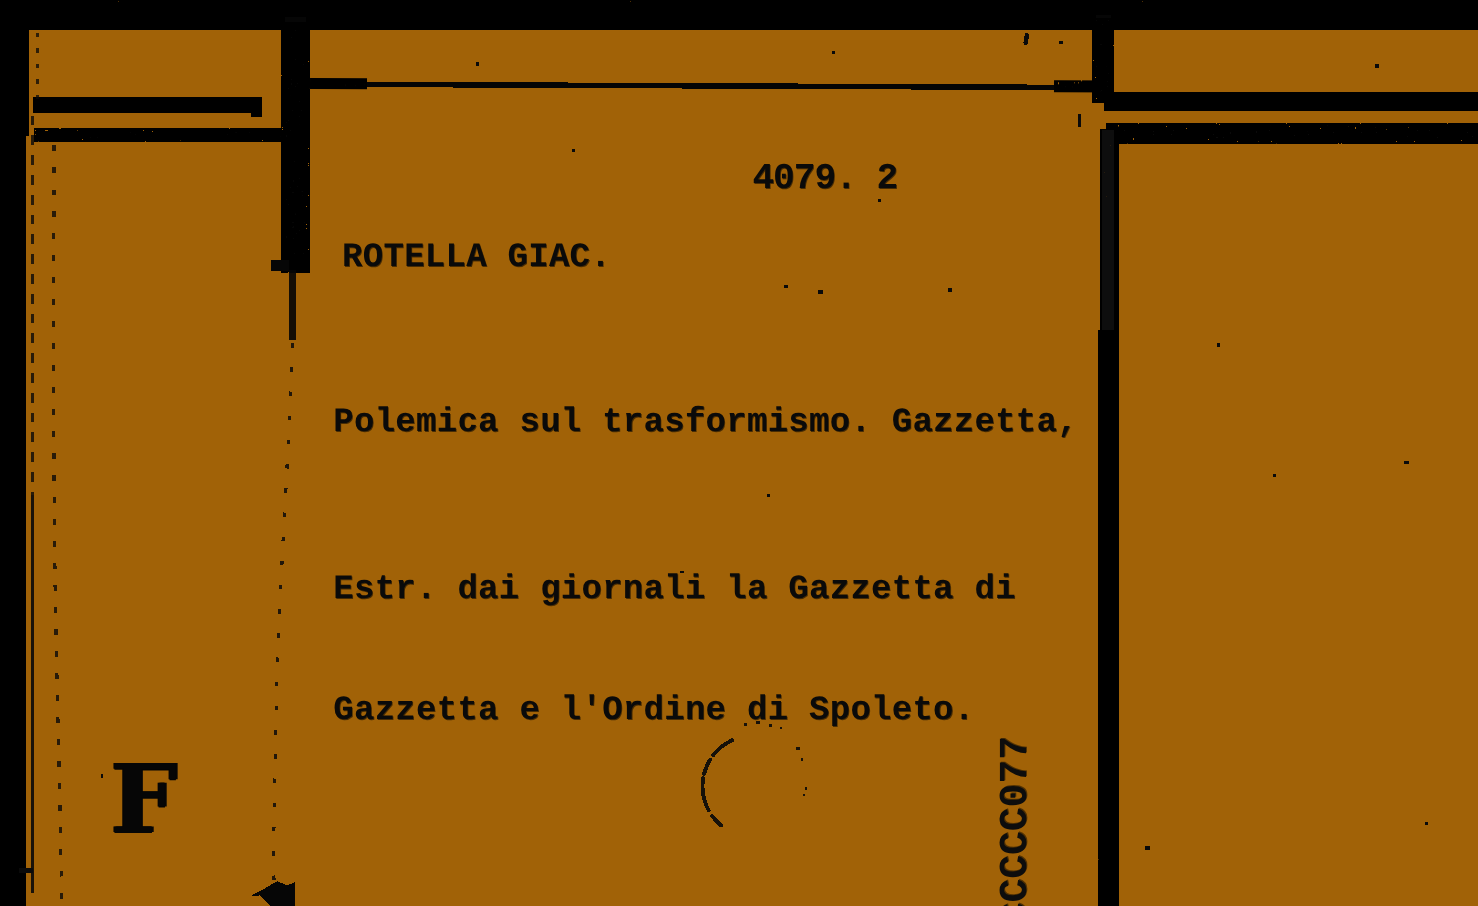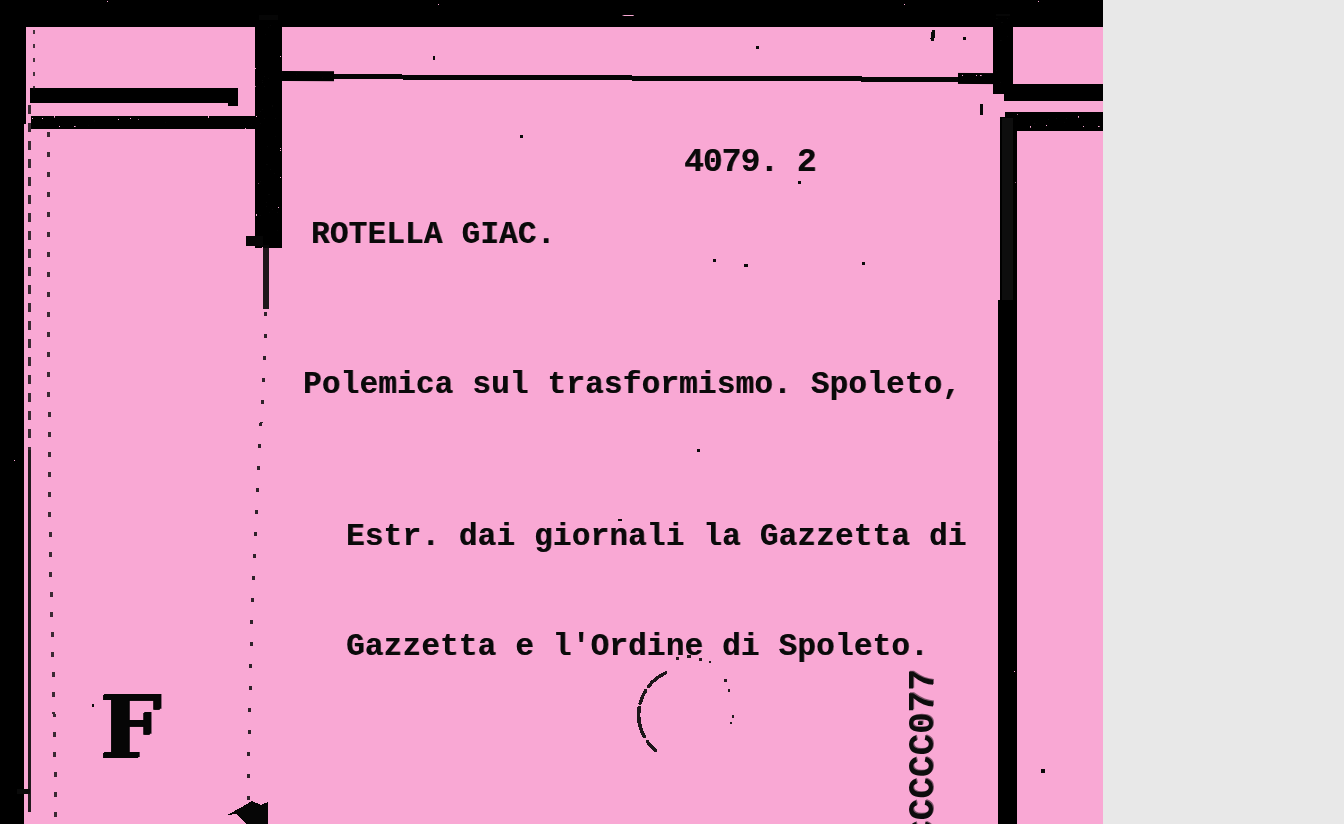--- a/index.html
+++ b/index.html
@@ -1,36 +1,36 @@
 <!DOCTYPE html>
 <html><head>
 <meta charset="utf-8">
 <style>
   html,body{margin:0;padding:0;background:#e8e8e8;}
   .page{
     position:relative;
-    width:1103px;height:824px;
-    background:#f9a8d4;
+    width:1344px;height:824px;
+    background:#a16207;
     overflow:hidden;
     font-family:"Liberation Mono","DejaVu Sans Mono",monospace;
   }
   .art{position:absolute;left:0;top:0;width:1344px;height:824px;}
   .txt{
     position:absolute;
     font-family:"Liberation Mono","DejaVu Sans Mono",monospace;
     font-weight:bold;
     color:#0a0a0a;
     white-space:pre;
     text-shadow:0.7px 0.4px 0 rgba(0,0,0,0.55);
     letter-spacing:0.2px;
   }
   .catalog-number{left:684px;top:146px;font-size:33px;line-height:1;letter-spacing:-1px;}
   .author{left:311px;top:219px;font-size:31px;line-height:1;}
   .body-block{left:303px;top:299px;font-size:31px;line-height:34.5px;}
-  .note-block{left:303px;top:446px;font-size:31px;line-height:36.5px;margin-left:43px;}
+  .note-block{left:303px;top:446px;font-size:31px;line-height:36.5px;}
   .frame-number{
     position:absolute;left:906px;top:842px;
     font-family:"Liberation Mono","DejaVu Sans Mono",monospace;
     font-weight:bold;font-size:36px;line-height:1;
     color:#0d0d0d;white-space:pre;
     transform:rotate(-90deg);transform-origin:0 0;
     text-shadow:0.8px 0.5px 0 rgba(0,0,0,0.5);
   }
   .stamp-f{
     position:absolute;left:100px;top:684px;
@@ -168,21 +168,21 @@
     <g>
       <path d="M227,815 L242,807 L252,801 L261,805 L268,802 L268,825 L247,825 L236,814 Z" fill="#060606"></path>
     </g>
   </svg>
 
   <div class="txt catalog-number">4079. 2</div>
 
   <div class="txt author">ROTELLA GIAC.</div>
 
   <div class="txt body-block">
-    <div>Polemica sul trasformismo. Spoleto,</div>
+    <div>Polemica sul trasformismo. Gazzetta,</div>
   </div>
 
   <div class="txt note-block">
     <div>Estr. dai giornali la Gazzetta di</div>
     <div>Gazzetta e l'Ordine di Spoleto.</div>
   </div>
 
   <div class="frame-number">CCCCC077</div>
 
   <div class="stamp-f">F</div>

